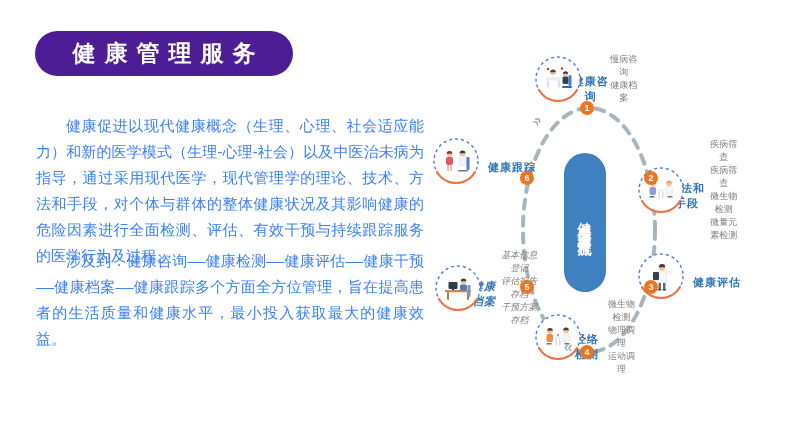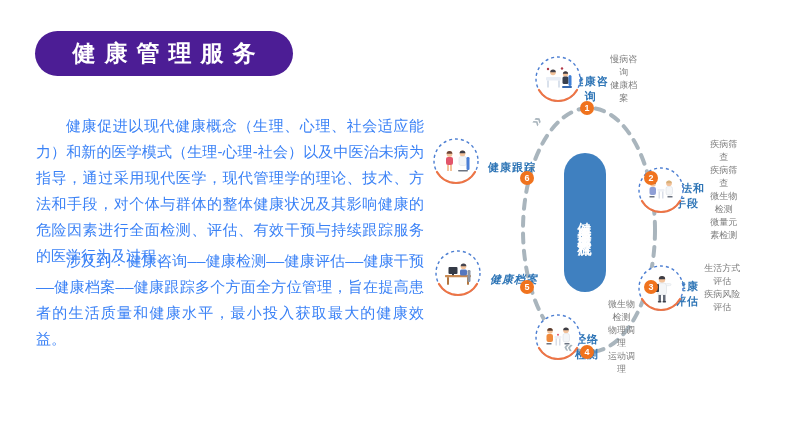--- a/index.html
+++ b/index.html
@@ -139,43 +139,39 @@
     </div>
     <div class="node-title">方法和手段</div>
     <div class="node-items">
       <div class="node-item">疾病筛查</div>
       <div class="node-item">疾病筛查</div>
       <div class="node-item">微生物检测</div>
       <div class="node-item">微量元素检测</div>
     </div>
   </div>
 
-  <div class="node node--side" style="left:217px;top:222px;">
+  <div class="node node--side" style="left:217px;top:212px;">
     <div class="circle">
       <svg class="ring" width="48" height="48">
         <circle cx="24" cy="24" r="22" fill="#ffffff" stroke="#4d7fd2" stroke-width="1.4" stroke-dasharray="3 3"></circle>
         <path d="M 4.95 35 A 22 22 0 0 0 43.05 35" fill="none" stroke="#ee7444" stroke-width="2.2" stroke-linecap="round"></path>
       </svg>
       <svg class="scene" width="32" height="32" viewBox="0 0 32 32">
         <circle cx="17" cy="7.5" r="3.2" fill="#f3c29a"></circle>
         <path d="M13.8 7.3 a3.2 3.2 0 0 1 6.4 0 z" fill="#3d3d45"></path>
         <rect x="12.5" y="11" width="9" height="12" rx="2.5" fill="#f4f6f8" stroke="#d9dde2" stroke-width="0.6"></rect>
         <rect x="8" y="12" width="6" height="8" rx="0.8" fill="#3a3f4a"></rect>
         <rect x="21" y="11.5" width="5" height="2.2" rx="1.1" fill="#f4f6f8" stroke="#d9dde2" stroke-width="0.4"></rect>
         <rect x="13.5" y="23" width="2.5" height="6" fill="#646b78"></rect>
         <rect x="18" y="23" width="2.5" height="6" fill="#646b78"></rect>
         <rect x="12.8" y="29" width="3.6" height="1.4" rx="0.7" fill="#3a3f4a"></rect>
         <rect x="17.5" y="29" width="3.6" height="1.4" rx="0.7" fill="#3a3f4a"></rect>
       </svg>
     </div>
     <div class="node-title">健康评估</div>
-    <div class="node-items">
-      <div class="node-item">生活方式评估</div>
-      <div class="node-item">疾病风险评估</div>
-    </div>
   </div>
 
   <div class="node node--axis" style="left:114px;top:258px;">
     <div class="circle">
       <svg class="ring" width="48" height="48">
         <circle cx="24" cy="24" r="22" fill="#ffffff" stroke="#4d7fd2" stroke-width="1.4" stroke-dasharray="3 3"></circle>
         <path d="M 4.95 35 A 22 22 0 0 0 43.05 35" fill="none" stroke="#ee7444" stroke-width="2.2" stroke-linecap="round"></path>
       </svg>
       <svg class="scene" width="32" height="32" viewBox="0 0 32 32">
         <rect x="12.5" y="15" width="7" height="2.5" rx="0.8" fill="#eef1f6"></rect>
@@ -212,20 +208,25 @@
         <rect x="25" y="20.2" width="2" height="7.5" fill="#b2763f"></rect>
         <rect x="6.5" y="10" width="9" height="7" rx="1" fill="#343a46"></rect>
         <rect x="10" y="17" width="2" height="1.2" fill="#343a46"></rect>
         <circle cx="21.5" cy="9.5" r="2.8" fill="#f3c29a"></circle>
         <path d="M18.7 9.3 a2.8 2.8 0 0 1 5.6 0 z" fill="#44444e"></path>
         <rect x="18" y="12.5" width="7" height="6" rx="1.5" fill="#5577c0"></rect>
         <rect x="25.5" y="13" width="3" height="12" rx="1.2" fill="#8a93a3"></rect>
       </svg>
     </div>
     <div class="node-title">健康档案</div>
+    <div class="node-items">
+      <div class="node-item">基本信息登记</div>
+      <div class="node-item">评估报告存档</div>
+      <div class="node-item">干预方案存档</div>
+    </div>
   </div>
 
   <div class="node node--side" style="left:12px;top:97px;">
     <div class="circle">
       <svg class="ring" width="48" height="48">
         <circle cx="24" cy="24" r="22" fill="#ffffff" stroke="#4d7fd2" stroke-width="1.4" stroke-dasharray="3 3"></circle>
         <path d="M 4.95 35 A 22 22 0 0 0 43.05 35" fill="none" stroke="#ee7444" stroke-width="2.2" stroke-linecap="round"></path>
       </svg>
       <svg class="scene" width="32" height="32" viewBox="0 0 32 32">
         <circle cx="9.5" cy="9" r="2.9" fill="#f3c29a"></circle>

